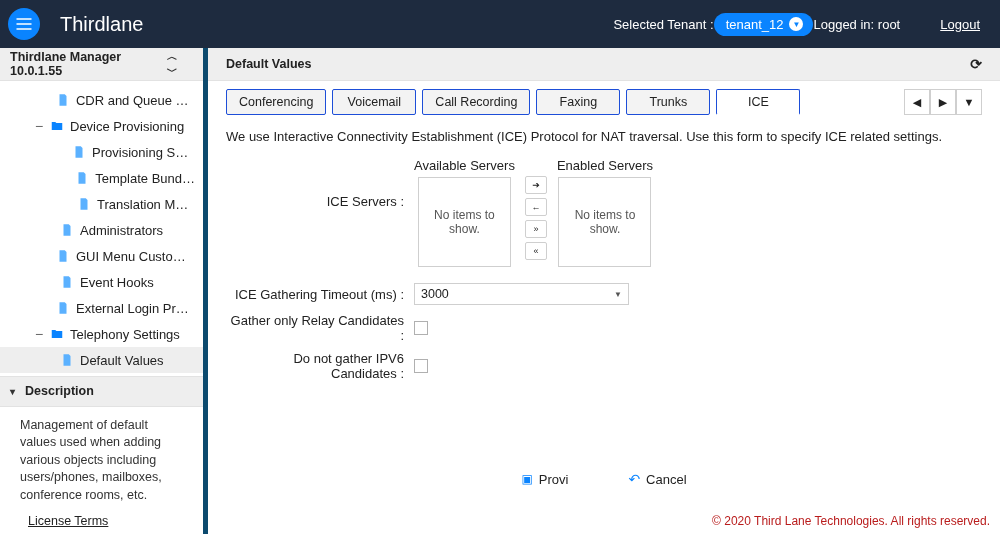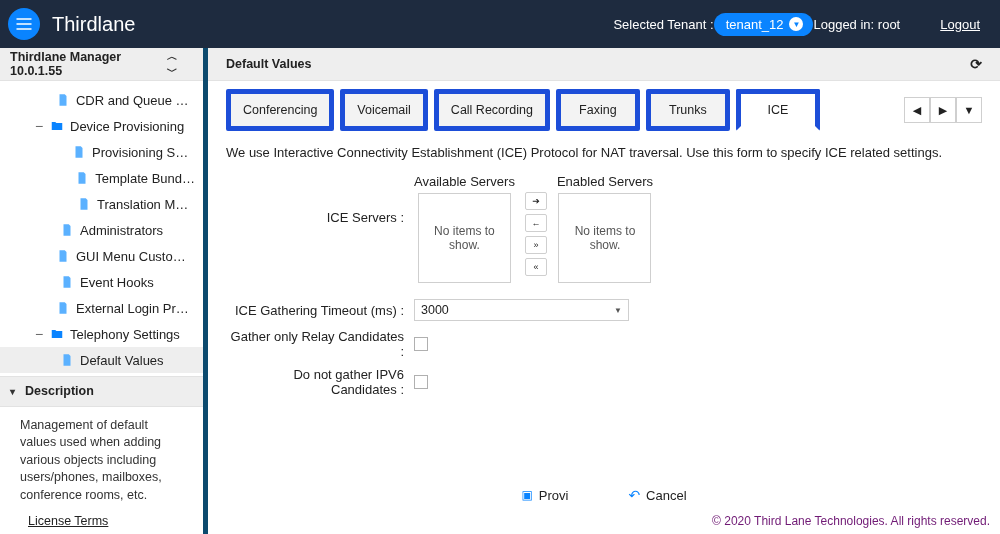--- a/index.html
+++ b/index.html
@@ -1,21 +1,21 @@
 <!DOCTYPE html>
 <html><head>
 <meta charset="utf-8">
 <style>
   * { box-sizing: border-box; margin: 0; padding: 0; font-family: -apple-system, BlinkMacSystemFont, "Segoe UI", Arial, sans-serif; }
   body { width: 1000px; height: 534px; overflow: hidden; background: #fff; font-size: 13px; color: #222; }
   
   .topbar { height: 48px; background: #1e2b3f; display: flex; align-items: center; padding: 0 20px 0 8px; color: #fff; }
   .logo-circle { width: 32px; height: 32px; border-radius: 50%; background: #0a84ff; display: flex; align-items: center; justify-content: center; margin-right: 10px; }
   .logo-circle svg { width: 20px; height: 20px; }
-  .brand { font-size: 20px; font-weight: 400; margin-left: 2px; }
+  .brand { font-size: 20px; font-weight: 400; margin-left: 10px; }
   .top-spacer { flex: 1; }
   .top-right { display: flex; align-items: center; font-size: 13px; }
   .tenant-pill { background: #0a84ff; border-radius: 999px; padding: 4px 10px 4px 12px; display: flex; align-items: center; gap: 6px; color: #fff; }
   .tenant-pill .chev { width: 14px; height: 14px; background: #fff; border-radius: 50%; display: flex; align-items: center; justify-content: center; color: #0a84ff; font-size: 8px; }
   .logout { text-decoration: underline; margin-left: 40px; cursor: pointer; }
   
   .shell { display: flex; height: 486px; }
   .sidebar { width: 208px; border-right: 5px solid #0c4a6e; background: #fff; display: flex; flex-direction: column; }
   .sidebar-head { height: 33px; background: #eeeeee; border-bottom: 1px solid #e2e2e2; display: flex; align-items: center; padding: 0 10px; font-size: 12.5px; font-weight: 700; }
   .sidebar-head .arrows { margin-left: auto; font-size: 11px; letter-spacing: 1px; color: #333; }
@@ -35,21 +35,21 @@
   .desc-head { height: 30px; background: #eeeeee; display: flex; align-items: center; padding: 0 10px; font-size: 12.5px; font-weight: 700; border-bottom: 1px solid #e2e2e2; }
   .desc-head .chev-down { margin-right: 10px; font-size: 10px; color: #333; }
   .desc-body { padding: 10px 20px 8px; font-size: 12.5px; line-height: 1.4; color: #333; }
   .license { padding: 2px 12px 6px 28px; font-size: 12.5px; text-decoration: underline; cursor: pointer; }
   
   .main { flex: 1; display: flex; flex-direction: column; }
   .main-head { height: 33px; background: #eeeeee; border-bottom: 1px solid #e2e2e2; display: flex; align-items: center; padding: 0 18px; font-size: 12.5px; font-weight: 700; }
   .main-head .refresh { margin-left: auto; font-size: 14px; cursor: pointer; }
   
   .tabbar { display: flex; align-items: center; padding: 8px 18px 0; gap: 6px; }
-  .tab { border: 5px solid #1d4ed8; background: #f3f3f3; height: 26px; display: flex; align-items: center; justify-content: center; font-size: 12.5px; padding: 16px 12px; min-width: 84px; border-radius: 2px; cursor: pointer; }
+  .tab { border: 1px solid #1d4ed8; background: #f3f3f3; height: 26px; display: flex; align-items: center; justify-content: center; font-size: 12.5px; padding: 0 12px; min-width: 84px; border-radius: 2px; cursor: pointer; }
   .tab.active { background: #fff; border-bottom-color: #fff; }
   .tab-nav { display: flex; margin-left: auto; gap: 0; }
   .tab-nav .nbtn { width: 26px; height: 26px; border: 1px solid #cfcfcf; display: flex; align-items: center; justify-content: center; font-size: 11px; background: #fff; cursor: pointer; }
   
   .content { padding: 14px 18px; flex: 1; }
   .intro { font-size: 13px; margin-bottom: 14px; }
   
   .servers-row { display: flex; align-items: flex-start; margin-bottom: 16px; }
   .servers-label { width: 188px; text-align: right; padding-right: 10px; padding-top: 36px; font-size: 13px; }
   .listbox-wrap { display: flex; flex-direction: column; align-items: center; }
@@ -62,21 +62,21 @@
   .form-label { width: 188px; text-align: right; padding-right: 10px; font-size: 13px; }
   .select { width: 215px; height: 22px; border: 1px solid #cfcfcf; padding: 0 6px; font-size: 12.5px; display: flex; align-items: center; justify-content: space-between; cursor: pointer; }
   .select .caret { font-size: 8px; color: #555; }
   .chk { width: 14px; height: 14px; border: 1px solid #b0b0b0; cursor: pointer; }
   
   .actions { display: flex; justify-content: center; gap: 60px; margin-top: 90px; }
   .action { display: flex; align-items: center; gap: 6px; font-size: 13px; cursor: pointer; }
   .action.save .ico { color: #0a84ff; font-size: 12px; }
   .action.cancel .ico { color: #0a84ff; font-size: 14px; }
   
-  .footer { position: absolute; bottom: 0; right: 0; padding: 6px 10px; font-size: 12px; color: #701a75; }
+  .footer { position: absolute; bottom: 0; right: 0; padding: 6px 10px; font-size: 12px; color: #b91c1c; }
 </style>
 </head>
 <body>
 
 <div class="topbar">
   <div class="logo-circle">
     <svg viewBox="0 0 24 24">
         <path d="M3 6h18M3 12h18M3 18h18" stroke="#fff" stroke-width="2" fill="none"></path>
       </svg>
   </div>

